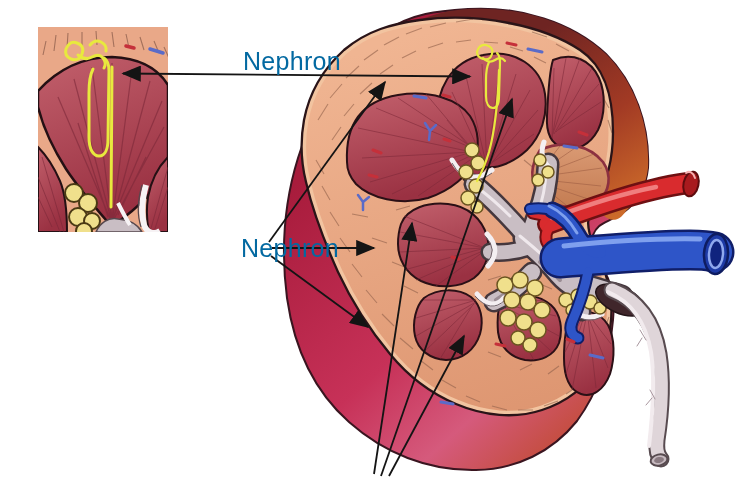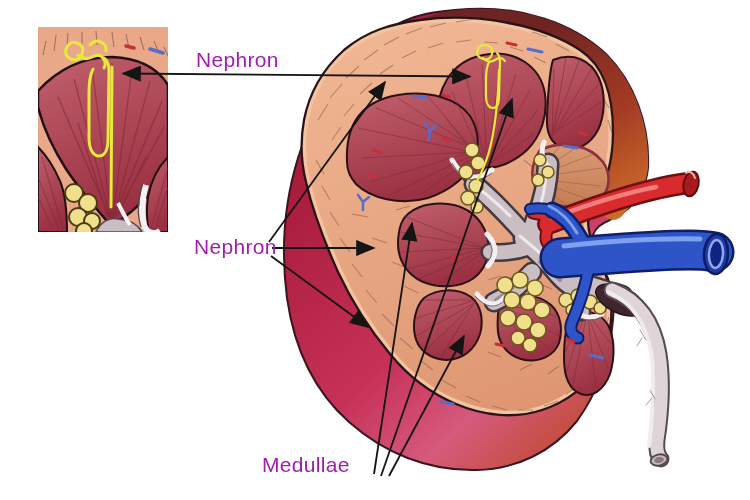--- a/index.html
+++ b/index.html
@@ -1,20 +1,20 @@
 <!DOCTYPE html>
 <html><head>
 <meta charset="utf-8">
 <style>
   html,body{margin:0;padding:0;background:#fff;}
   .stage{position:relative;width:750px;height:500px;background:#fff;overflow:hidden;
          font-family:"Liberation Sans","DejaVu Sans",sans-serif;}
   .stage svg{position:absolute;left:0;top:0;}
-  .lbl{position:absolute;color:#a21caf;font-size:21px;letter-spacing:.3px;line-height:1;
-       white-space:nowrap;user-select:none;}
+  .lbl{position:absolute;color:#0369a1;font-size:25px;letter-spacing:.3px;line-height:1;
+       white-space:nowrap;user-select:none;margin-left:47px;}
 </style>
 </head>
 <body>
 
 <div class="stage">
 <svg width="750" height="500" viewBox="0 0 750 500">
   <defs>
     <linearGradient id="gradOuter" gradientUnits="userSpaceOnUse" x1="300" y1="180" x2="560" y2="470">
       <stop offset="0" stop-color="#A81C3C"></stop>
           <stop offset="0.5" stop-color="#C73158"></stop>
@@ -320,14 +320,13 @@
     <line x1="272" y1="248" x2="374" y2="248" marker-end="url(#ah)"></line>
     <line x1="271" y1="256" x2="368" y2="327" marker-end="url(#ah)"></line>
     <line x1="374" y1="474" x2="412" y2="223" marker-end="url(#ah)"></line>
     <line x1="381" y1="476" x2="512" y2="99" marker-end="url(#ah)"></line>
     <line x1="389" y1="476" x2="464" y2="336" marker-end="url(#ah)"></line>
   </g>
 </svg>
 
 <div class="lbl" style="left:196px;top:49px;">Nephron</div>
 <div class="lbl" style="left:194px;top:236px;">Nephron</div>
-<div class="lbl" style="left:262px;top:454px;">Medullae</div>
 </div>
 
 </body></html>

